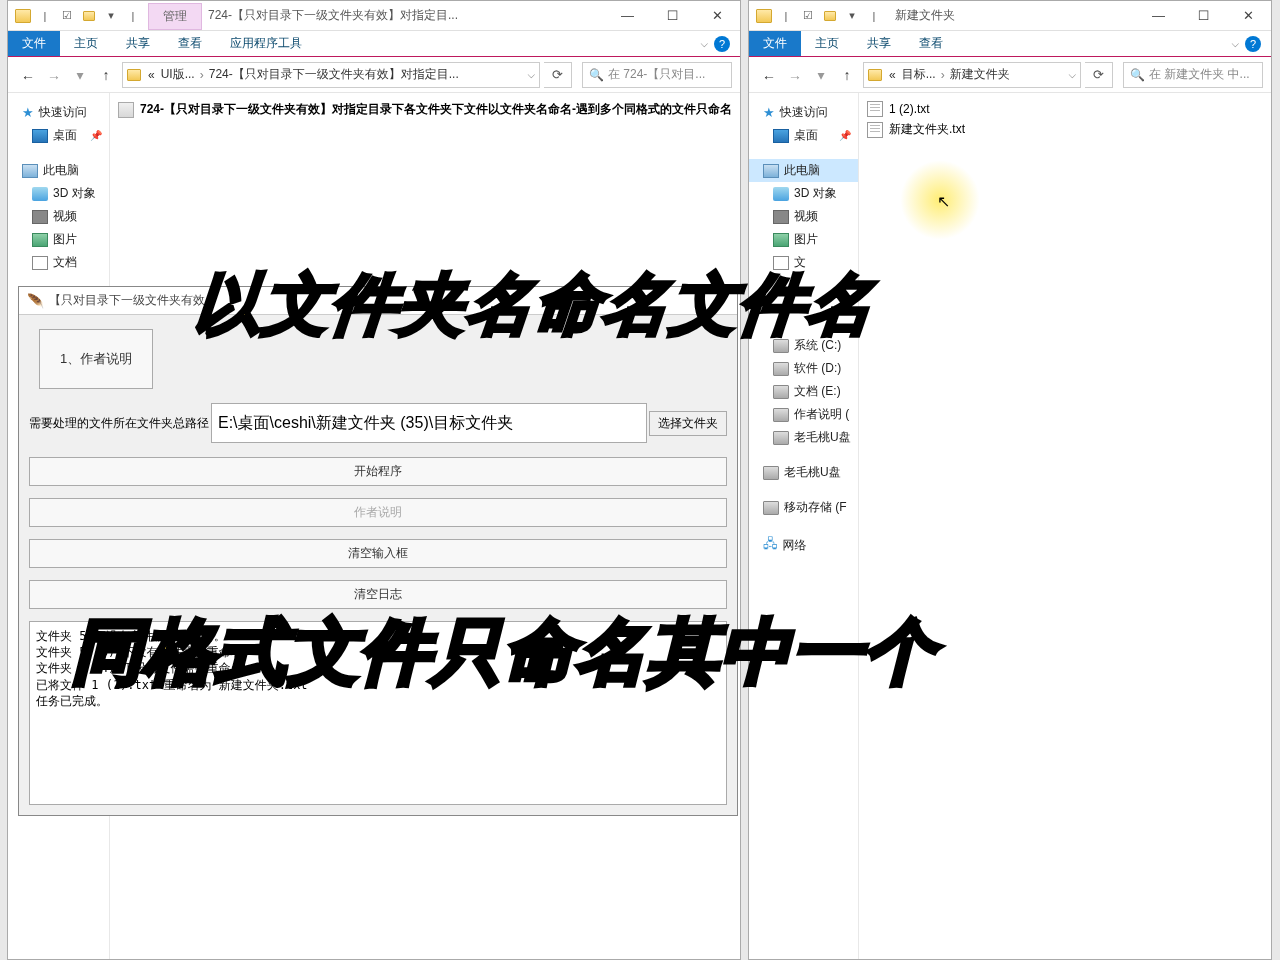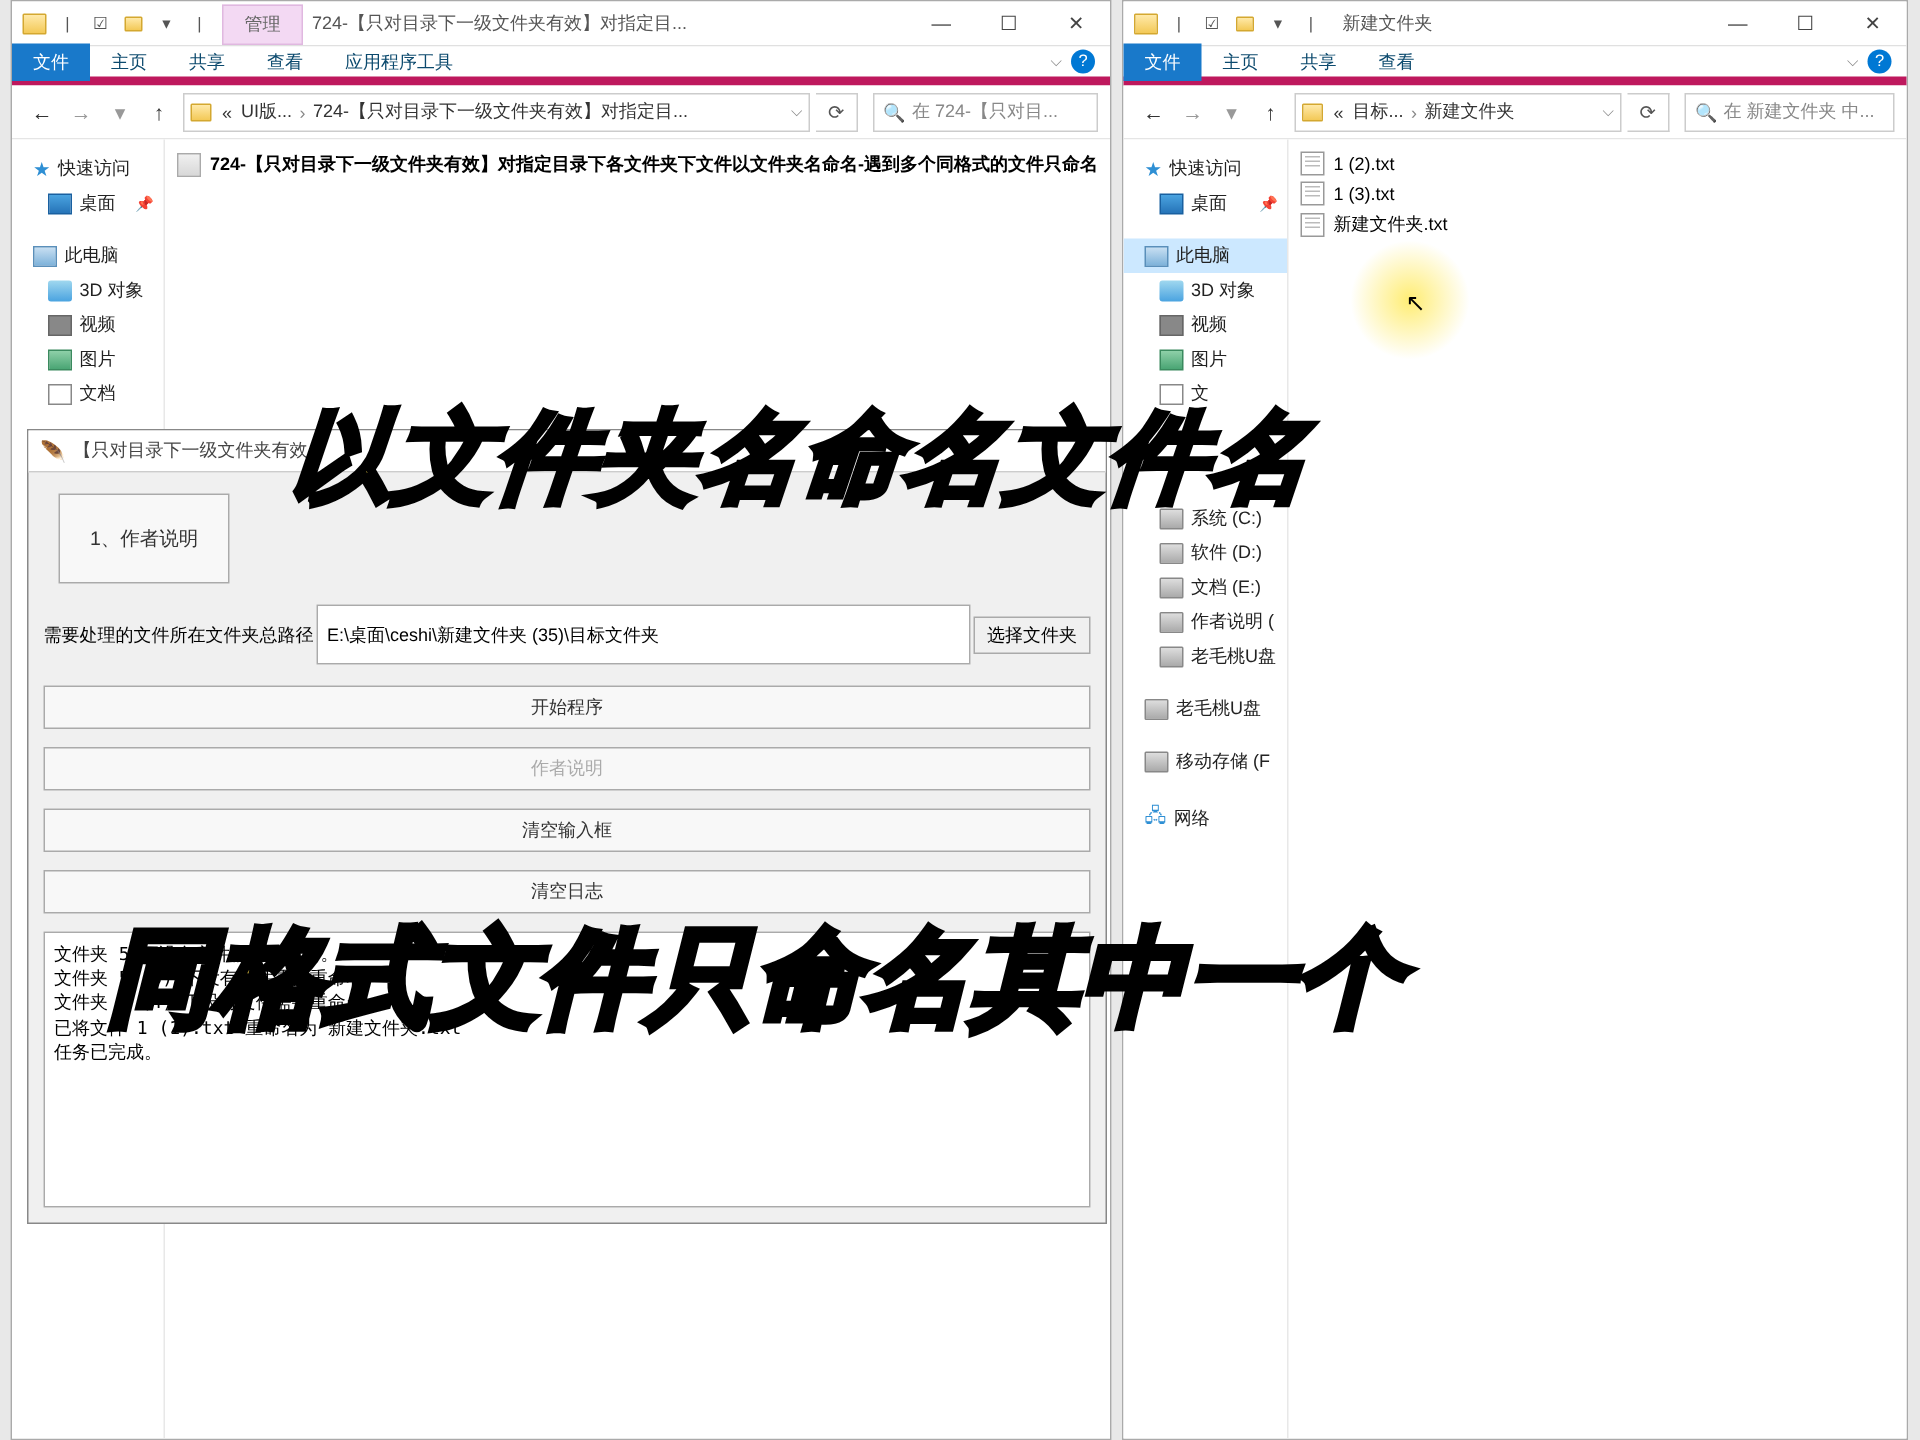--- a/index.html
+++ b/index.html
@@ -11,21 +11,21 @@
 
 .titlebar { height: 30px; display: flex; align-items: center; background: #fff; border-bottom: 1px solid #e0e0e0; }
 .titlebar-icons { display: flex; align-items: center; padding: 0 6px; gap: 4px; }
 .qat-icon { width: 18px; height: 18px; display: flex; align-items: center; justify-content: center; font-size: 11px; color: #555; }
 .folder-ico { width: 16px; height: 14px; background: linear-gradient(#ffe9a8,#f3c957); border: 1px solid #d4a830; border-radius: 1px; }
 .titlebar-title { flex: 1; font-size: 12px; color: #555; padding-left: 6px; white-space: nowrap; overflow: hidden; }
 .titlebar-tab { padding: 4px 14px; font-size: 12px; color: #666; background: #f3d9f3; border: 1px solid #e0b8e0; margin-top: 2px; }
 .win-controls { display: flex; }
 .win-btn { width: 45px; height: 30px; display: flex; align-items: center; justify-content: center; font-size: 13px; color: #444; }
 
-.ribbon { height: 26px; display: flex; align-items: center; background: #fff; border-bottom: 6px solid #be185d; }
+.ribbon { height: 26px; display: flex; align-items: center; background: #fff; border-bottom: 1px solid #be185d; }
 .ribbon-tab { padding: 4px 14px; font-size: 12px; color: #0c4a6e; }
 .ribbon-tab.active { background: #1979ca; color: #fff; }
 .ribbon-help { margin-left: auto; padding-right: 10px; display: flex; align-items: center; gap: 6px; }
 .help-circle { width: 16px; height: 16px; border-radius: 50%; background: #0078d4; color: #fff; font-size: 11px; display: flex; align-items: center; justify-content: center; }
 .chev { color: #888; font-size: 10px; }
 
 .navbar { height: 36px; display: flex; align-items: center; padding: 4px 8px; gap: 4px; background: #fff; border-bottom: 1px solid #e5e5e5; }
 .nav-arrows { display: flex; gap: 2px; }
 .nav-arrow { width: 24px; height: 24px; display: flex; align-items: center; justify-content: center; color: #999; font-size: 14px; }
 .nav-arrow.enabled { color: #333; }
@@ -68,21 +68,21 @@
 .cursor-arrow { position: absolute; font-size: 16px; color: #000; pointer-events: none; }
 
 
 .tool-window { position: absolute; left: 18px; top: 286px; width: 720px; height: 530px; background: #f0f0f0; border: 1px solid #888; display: flex; flex-direction: column; }
 .tool-title { height: 28px; display: flex; align-items: center; padding: 0 8px; font-size: 12px; color: #444; background: #fff; border-bottom: 1px solid #ccc; }
 .feather { width: 16px; height: 16px; margin-right: 6px; color: #3576c4; font-size: 14px; }
 .tool-row1 { padding: 14px 20px 8px; display: flex; gap: 40px; }
 .tool-btn { padding: 20px 20px; background: #f8f8f8; border: 1px solid #aaa; font-size: 13px; color: #333; }
 .tool-row2 { padding: 6px 10px; display: flex; align-items: center; gap: 2px; font-size: 12px; }
 .tool-row2 label { white-space: nowrap; }
-.path-input { flex: 1; height: 40px; border: 1px solid #aaa; padding: 0 6px; font-size: 12px; background: #fff; }
+.path-input { flex: 1; height: 40px; border: 1px solid #aaa; padding: 0 6px; font-size: 16px; background: #fff; }
 .browse-btn { padding: 3px 8px; border: 1px solid #aaa; background: #f0f0f0; font-size: 12px; }
 .tool-row3 { padding: 8px 10px; display: flex; justify-content: center; gap: 12px; flex-direction: column; }
 .tool-row3 .tool-btn { padding: 5px 14px; font-size: 12px; }
 .tool-btn.disabled { color: #aaa; }
 .log-area { flex: 1; margin: 4px 10px 10px; background: #fff; border: 1px solid #aaa; padding: 6px; font-size: 12px; font-family: "SimSun", monospace; line-height: 1.35; color: #000; white-space: pre; overflow: hidden; }
 
 
 .overlay-text { position: absolute; font-weight: 900; color: #f5d547; -webkit-text-stroke: 4px #000; text-stroke: 4px #000; font-family: "Microsoft YaHei", sans-serif; letter-spacing: 2px; white-space: nowrap; font-style: italic; }
 .ot1 { top: 260px; left: 195px; font-size: 66px; transform: skewX(-5deg); }
 .ot2 { top: 606px; left: 72px; font-size: 70px; -webkit-text-stroke: 5px #000; }
@@ -307,24 +307,20 @@
           <span>网络</span>
         </div>
     </div>
     <div class="content">
       <div class="content-row">
           <span class="file-ico ico-txt"></span>
           <span>1 (2).txt</span>
         </div>
       <div class="content-row">
           <span class="file-ico ico-txt"></span>
-          <span>1 (3).txt</span>
-        </div>
-      <div class="content-row">
-          <span class="file-ico ico-txt"></span>
           <span>新建文件夹.txt</span>
         </div>
     </div>
   </div>
 </div>
 
 <div class="highlight-circle" style="left:900px; top:160px"></div>
 <div class="cursor-arrow" style="left:937px; top:192px">↖</div>
 
 <div class="tool-window">

